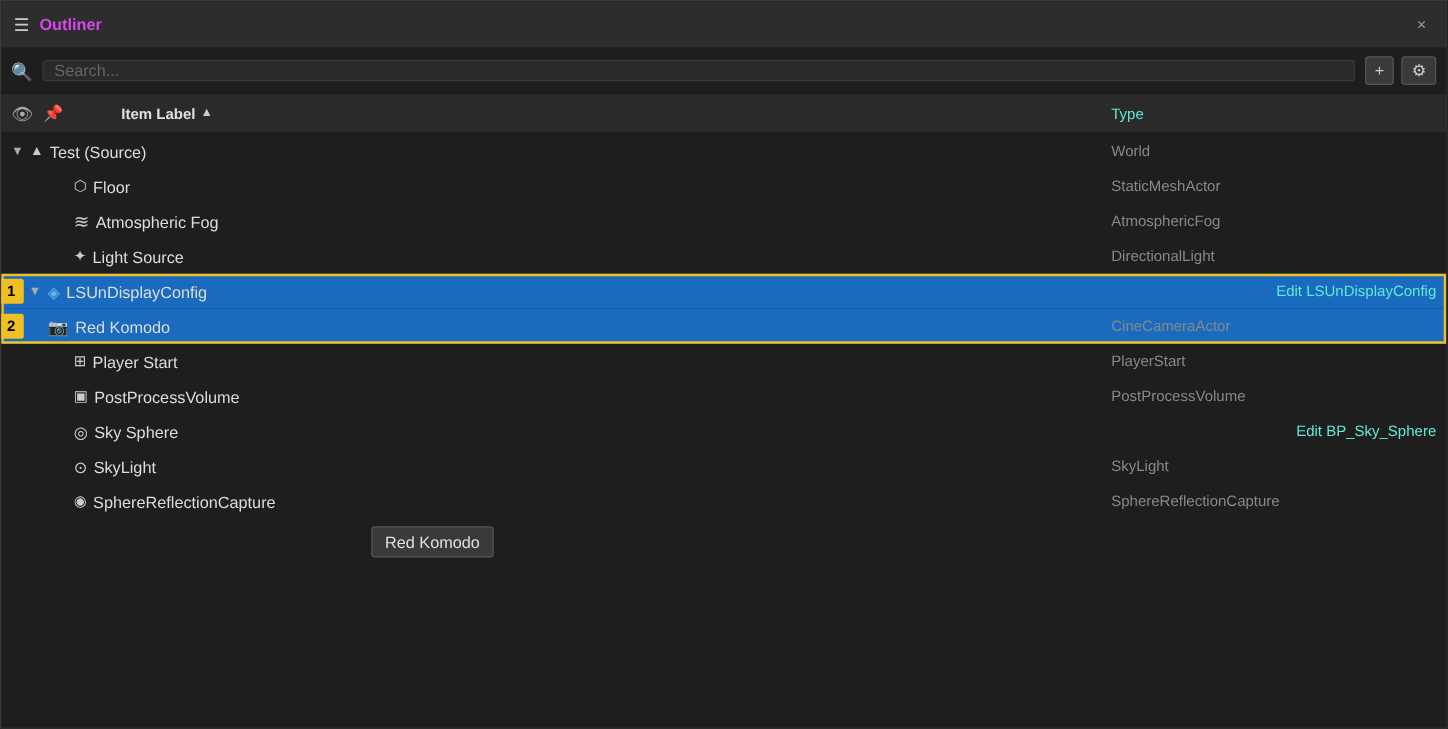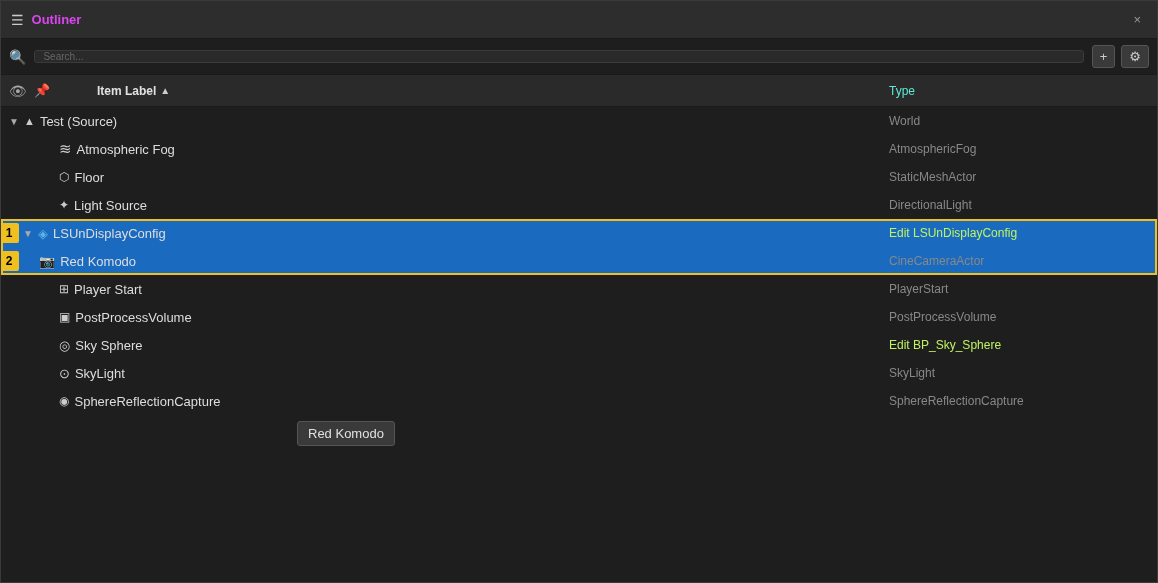--- a/index.html
+++ b/index.html
@@ -59,21 +59,21 @@
       border-bottom: 1px solid #1a1a1a;
     }
     .search-icon { color: #888; font-size: 14px; }
     .search-input {
       flex: 1;
       background: #2a2a2a;
       border: 1px solid #3a3a3a;
       border-radius: 3px;
       color: #3b82f6;
       padding: 0 8px;
-      font-size: 10px;
+      font-size: 13px;
       outline: none;
     }
     .search-input::placeholder { color: #666; }
     .search-actions {
       display: flex;
       gap: 6px;
     }
     .icon-btn {
       background: #3a3a3a;
       border: 1px solid #555;
@@ -130,21 +130,21 @@
       align-items: center;
       height: 28px;
       padding: 0 8px;
       cursor: pointer;
       position: relative;
     }
     .list-item.selected { background: #1a6bbf; }
     .item-icon { margin-right: 5px; font-size: 13px; display: inline-flex; align-items: center; }
     .item-name { flex: 1; font-size: 13px; color: #ddd; }
     .item-type { width: 260px; font-size: 12px; color: #888; text-align: left; white-space: nowrap; }
-    .item-type.link { color: #bef264; cursor: pointer; }
+    .item-type.link { color: #5eead4; cursor: pointer; text-align: right; }
 
     
     .expand-arrow { color: #aaa; font-size: 10px; margin-right: 3px; display: inline-block; width: 12px; }
 
     
     .header-eye { color: #aaa; font-size: 14px; cursor: pointer; }
     .header-pin { color: #aaa; font-size: 13px; cursor: pointer; }
 
     
     .num-badge {
@@ -242,30 +242,30 @@
 
     <div class="list-item">
       <span class="expand-arrow">▼</span>
       <span class="item-icon icon-world"></span>
       <span class="item-name">Test (Source)</span>
       <span class="item-type">World</span>
     </div>
 
     <div class="list-item">
       <span style="display:inline-block;width:50px;"></span>
+      <span class="item-icon icon-mesh"></span>
+      <span class="item-name">Floor</span>
+      <span class="item-type">StaticMeshActor</span>
+    </div>
+
+    <div class="list-item">
+      <span style="display:inline-block;width:50px;"></span>
       <span class="item-icon icon-fog"></span>
       <span class="item-name">Atmospheric Fog</span>
       <span class="item-type">AtmosphericFog</span>
-    </div>
-
-    <div class="list-item">
-      <span style="display:inline-block;width:50px;"></span>
-      <span class="item-icon icon-mesh"></span>
-      <span class="item-name">Floor</span>
-      <span class="item-type">StaticMeshActor</span>
     </div>
 
     <div class="list-item">
       <span style="display:inline-block;width:50px;"></span>
       <span class="item-icon icon-light"></span>
       <span class="item-name">Light Source</span>
       <span class="item-type">DirectionalLight</span>
     </div>
 
     <div class="list-item selected" style="position:relative;">

